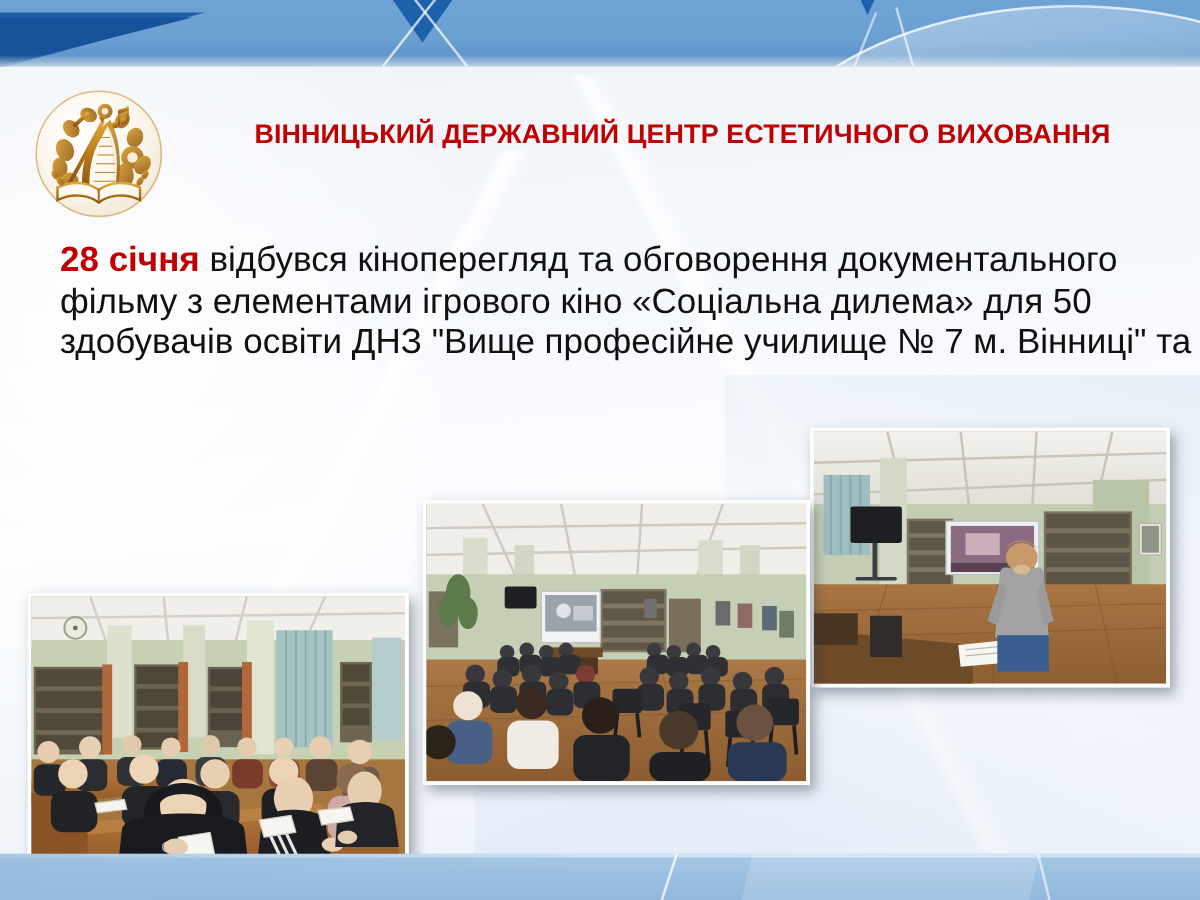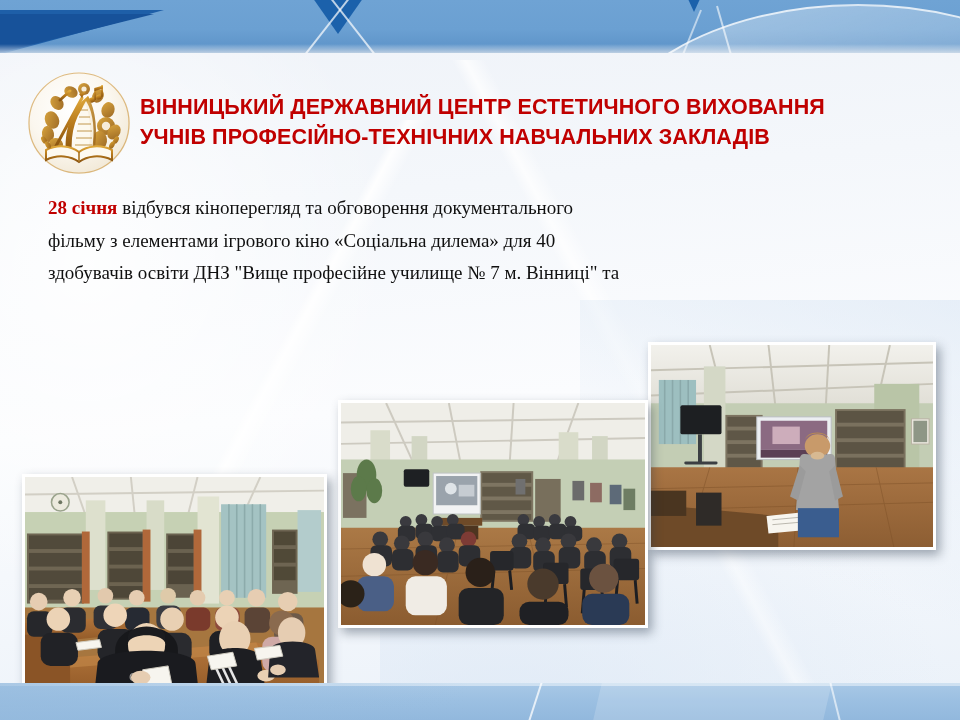--- a/index.html
+++ b/index.html
@@ -192,42 +192,42 @@
     left: 26px; top: 70px;
     width: 106px; height: 106px;
   }
   .emblem svg { display: block; }
 
   
   .title-block {
     position: absolute;
     left: 140px; top: 92px;
     width: 812px;
+    text-align: center;
   }
   .title-line {
     color: #c00000;
     font-weight: bold;
     font-size: 21.5px;
     line-height: 30px;
     letter-spacing: 0.1px;
     white-space: nowrap;
   }
 
   
   .body-block {
     position: absolute;
     left: 48px; top: 192px;
     width: 880px;
   }
   .body-line {
-    font-size: 19px;
+    font-size: 28px;
     line-height: 32.5px;
     color: #101010;
     white-space: nowrap;
-    font-family: Liberation Serif, serif;
   }
   .accent-date {
     color: #c00000;
     font-weight: bold;
   }
 
   
   .photo {
     position: absolute;
     overflow: hidden;
@@ -338,26 +338,25 @@
         <ellipse cx="18" cy="70" rx="2.4" ry="4" transform="rotate(-30 18 70)"></ellipse>
         <ellipse cx="22" cy="75" rx="2.4" ry="4" transform="rotate(-30 22 75)"></ellipse>
         <ellipse cx="90" cy="70" rx="2.4" ry="4" transform="rotate(30 90 70)"></ellipse>
         <ellipse cx="86" cy="75" rx="2.4" ry="4" transform="rotate(30 86 75)"></ellipse>
       </g>
     </svg>
   </div>
 
   <div class="title-block">
     <div class="title-line">ВІННИЦЬКИЙ  ДЕРЖАВНИЙ ЦЕНТР ЕСТЕТИЧНОГО  ВИХОВАННЯ</div>
-    <div class="title-line">УЧНІВ ПРОФЕСІЙНО-ТЕХНІЧНИХ  НАВЧАЛЬНИХ ЗАКЛАДІВ</div>
   </div>
 
   <div class="body-block">
     <div class="body-line"><span class="accent-date">28 січня</span><span> відбувся кіноперегляд та обговорення документального</span></div>
-    <div class="body-line">фільму з елементами ігрового кіно «Соціальна дилема» для 40</div>
+    <div class="body-line">фільму з елементами ігрового кіно «Соціальна дилема» для 50</div>
     <div class="body-line">здобувачів освіти ДНЗ "Вище професійне училище № 7 м. Вінниці" та</div>
   </div>
 
   <div class="photo" id="photo-speaker">
     <svg viewBox="0 0 288 208" preserveAspectRatio="none" aria-hidden="true">
       <defs>
         <linearGradient id="p3ceil" x1="0" y1="0" x2="0" y2="1">
           <stop offset="0%" stop-color="#f2f1ec"></stop>
             <stop offset="100%" stop-color="#dedcd3"></stop>
         </linearGradient>

